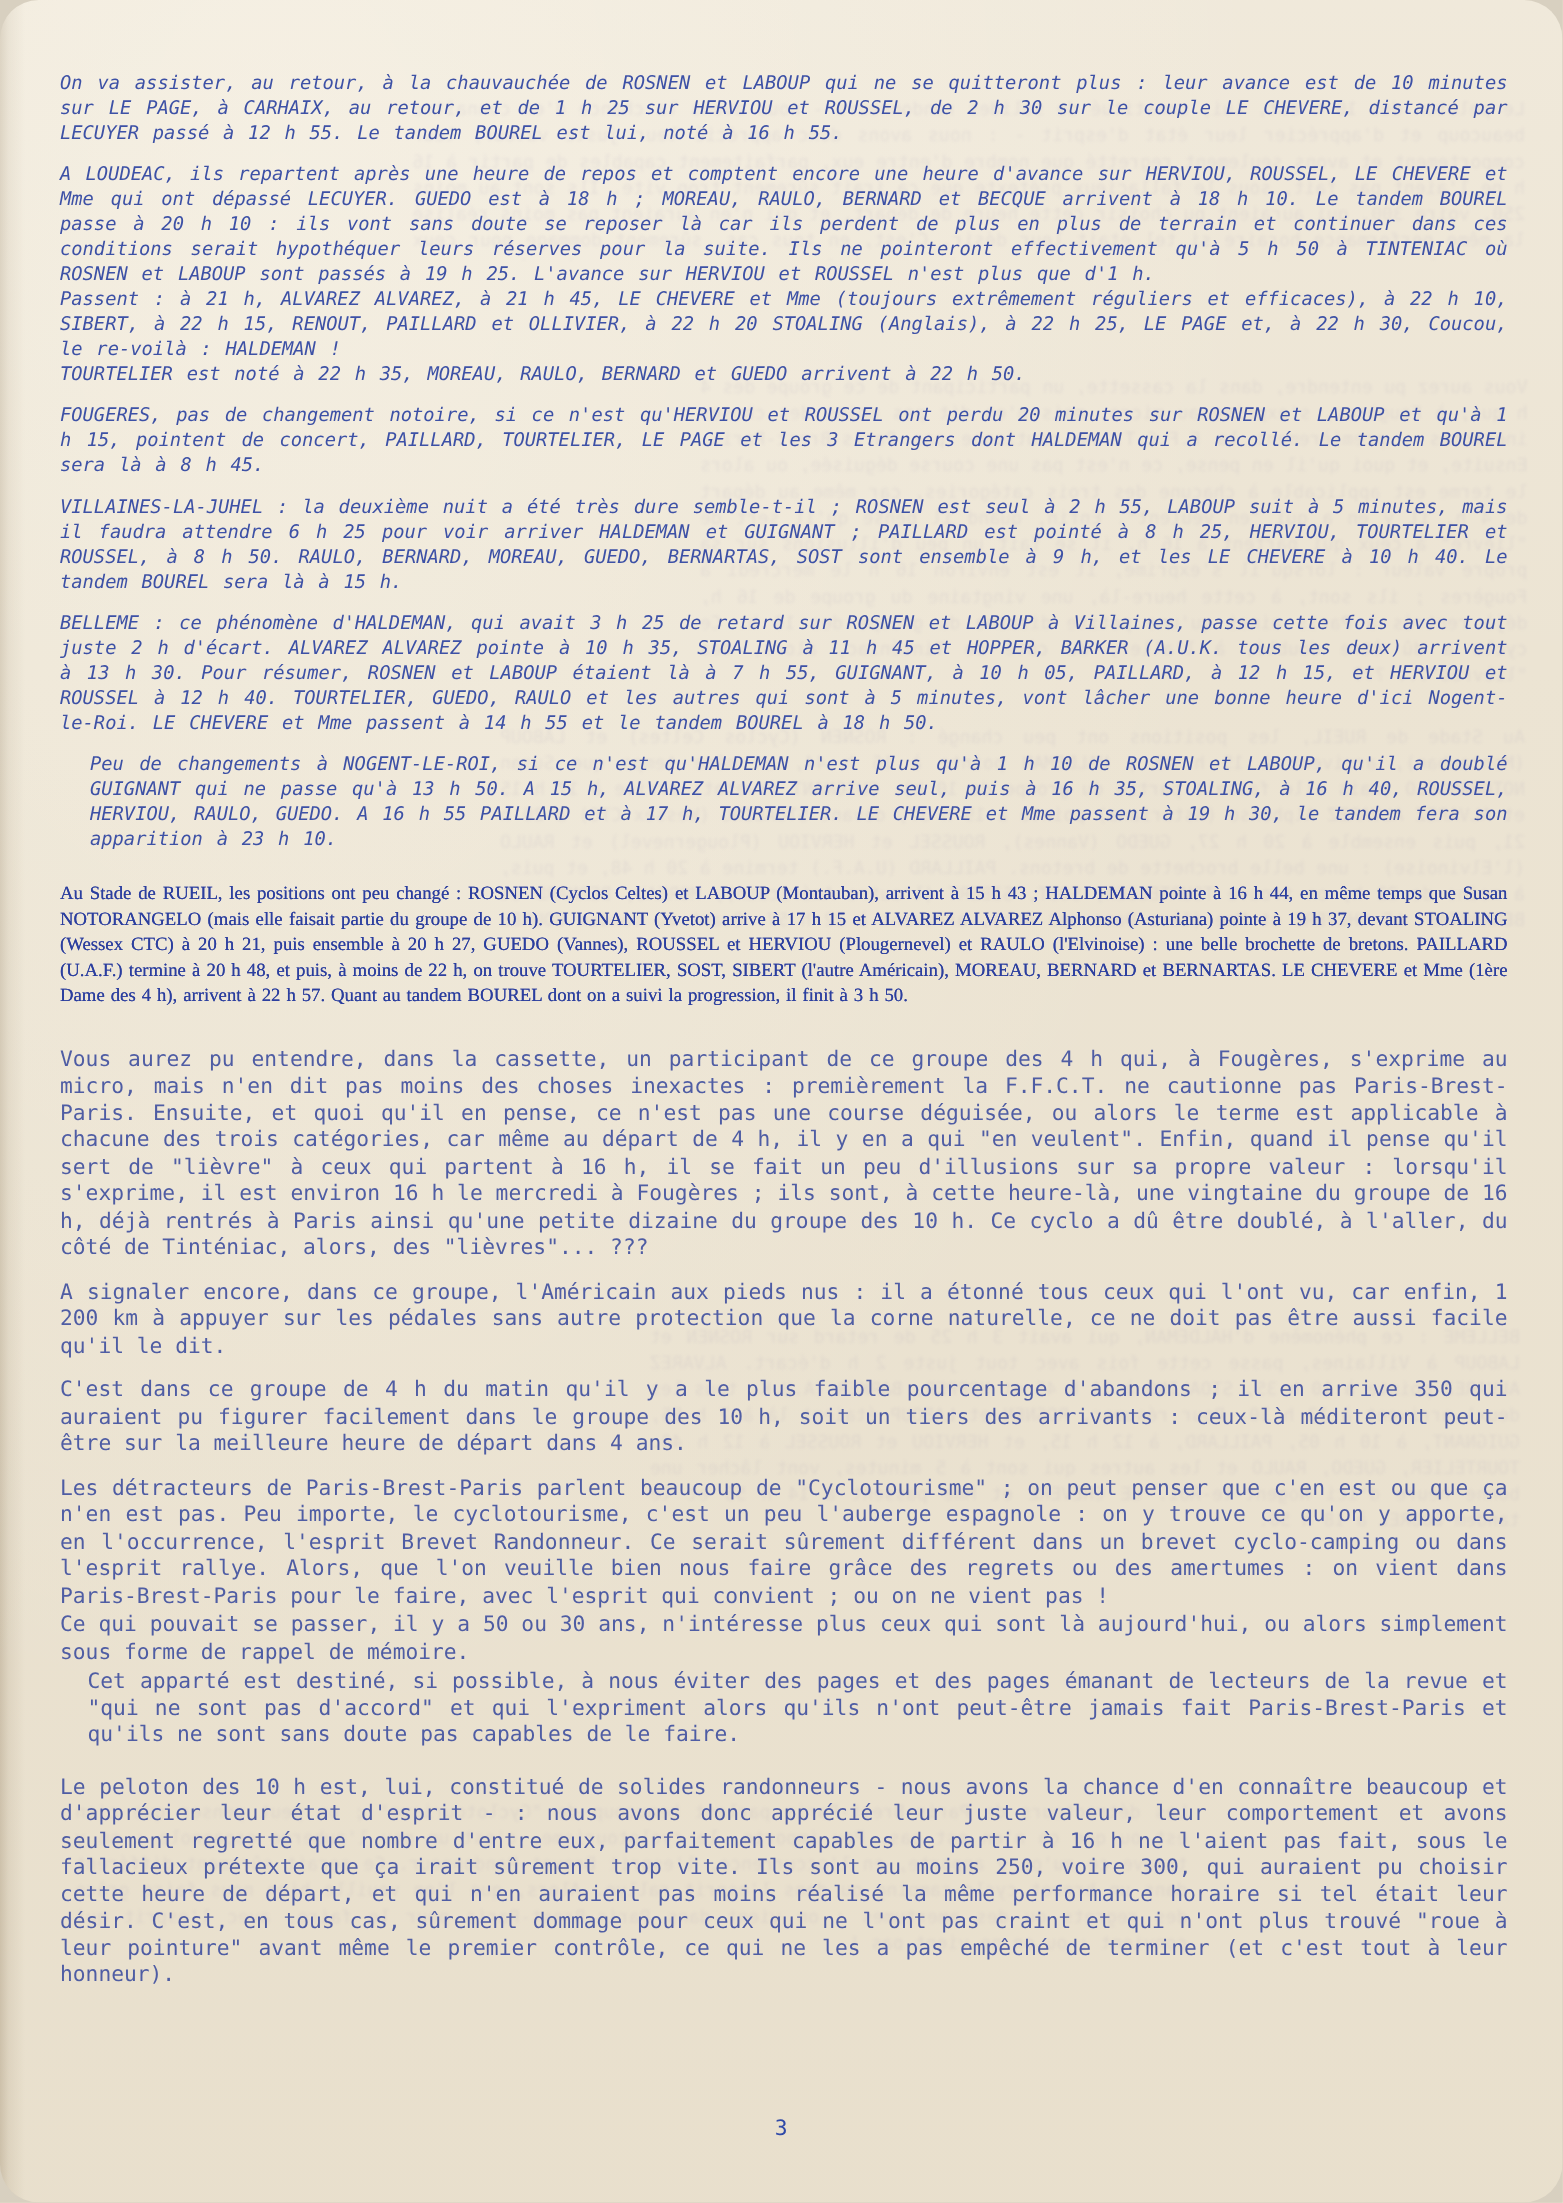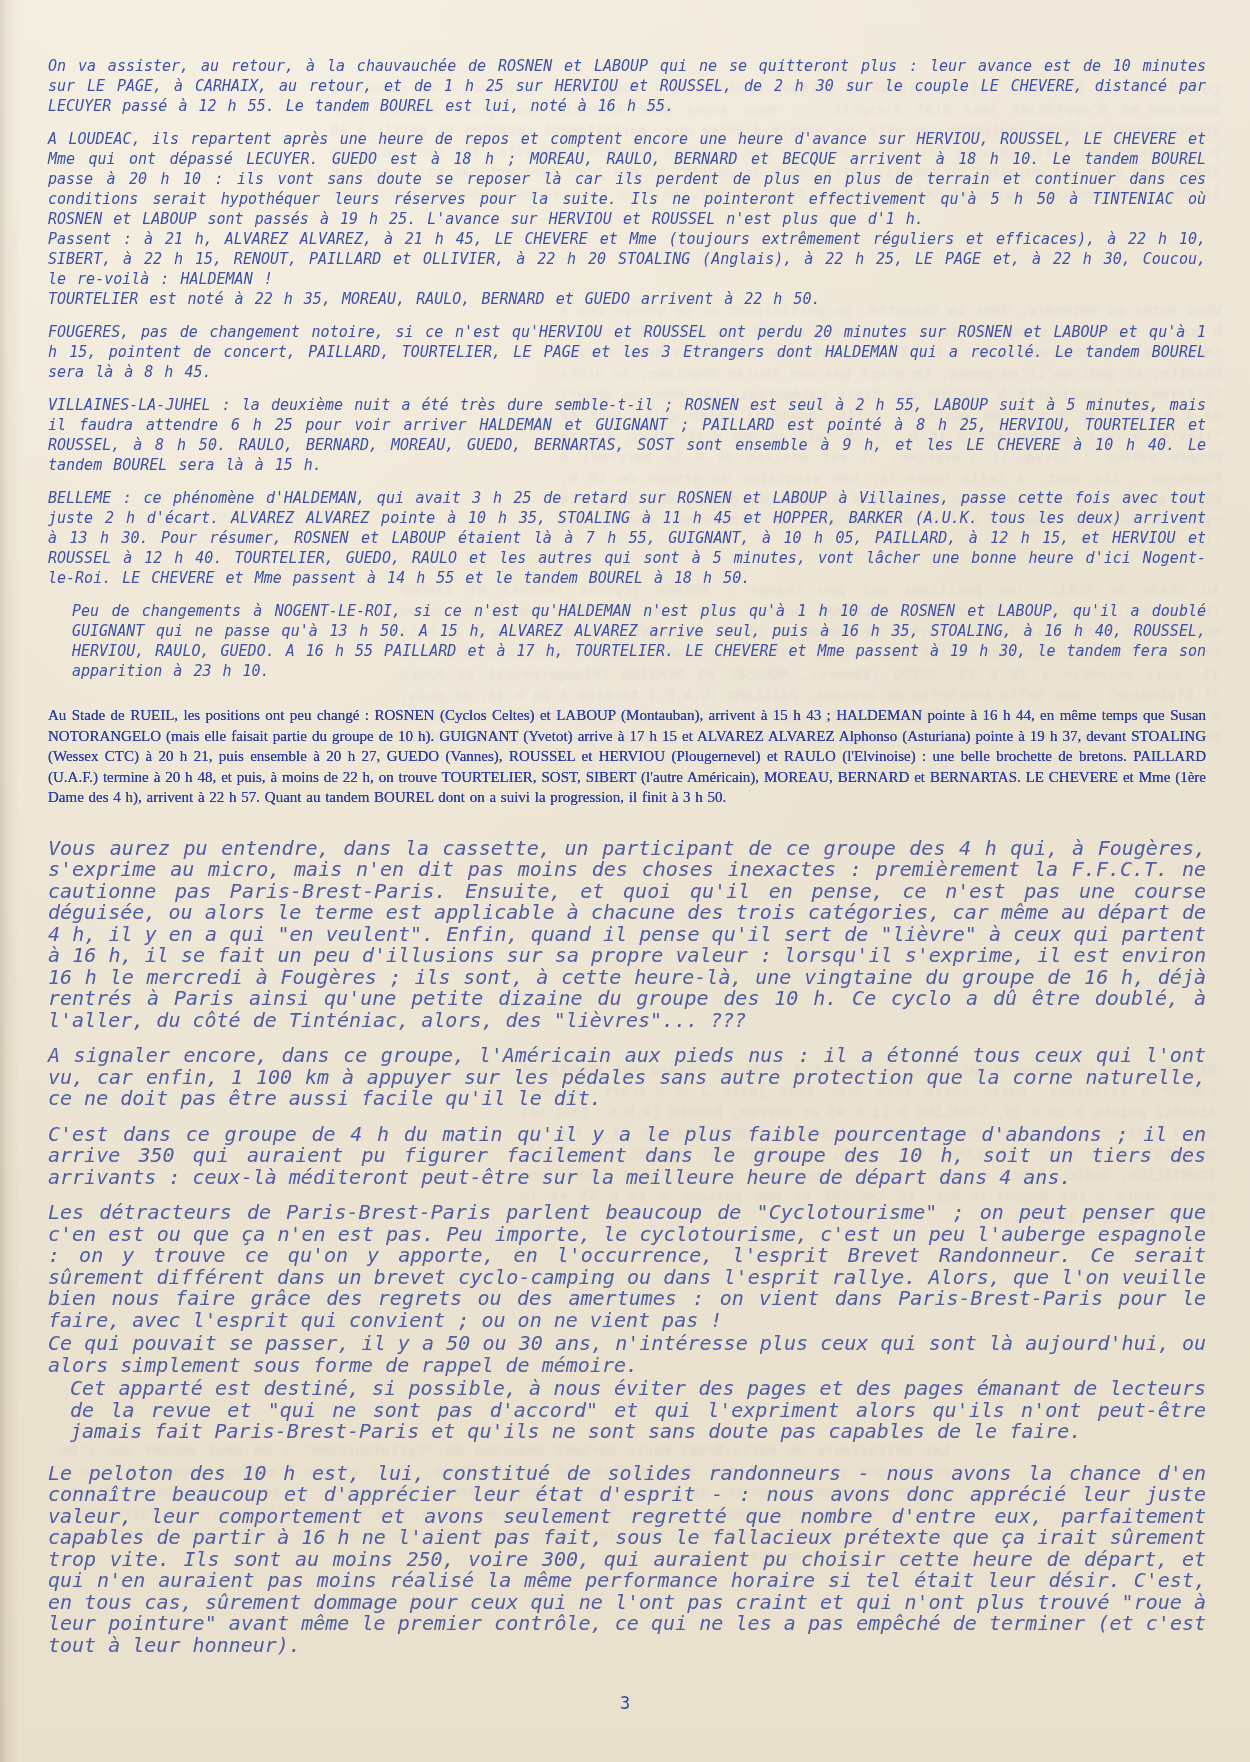--- a/index.html
+++ b/index.html
@@ -7,20 +7,21 @@
     position:relative;
     width:1250px; height:1762px;
     margin:0 auto;
     overflow:hidden;
     background:
       radial-gradient(ellipse at 18% 8%, rgba(255,252,244,0.35), rgba(255,252,244,0) 55%),
       linear-gradient(90deg, rgba(140,120,90,0.30) 0px, rgba(140,120,90,0.12) 7px, rgba(140,120,90,0.0) 20px),
       linear-gradient(180deg, rgba(244,238,226,0.5) 0%, rgba(236,228,211,0) 30%, rgba(222,210,186,0.25) 100%),
       #ece4d3;
     font-family:"DejaVu Sans Mono","Liberation Mono",monospace;
+    border-radius:31px;
   }
   .content {
     position:absolute; left:48px; right:44px; top:56px;
   }
   .para {
     text-align:justify;
     margin:0 0 13px 0;
     white-space:normal;
   }
   .para.italic {
@@ -32,23 +33,22 @@
   }
   .para.rueil {
     color:#2c3f9f;
     font-size:15px;
     line-height:20.5px;
     text-shadow:0 0 0.4px #2c3f9f;
     word-spacing:1px;
   }
   .para.body {
     color:#4f5da4;
-    font-size:20px;
+    font-size:17px;
     line-height:21.5px;
-    font-style:italic;
   }
   .mb0  { margin-bottom:0 !important; }
   .mb2  { margin-bottom:2px !important; }
   .mb14 { margin-bottom:14px !important; }
   .mb16 { margin-bottom:16px !important; }
   .mb20 { margin-bottom:20px !important;margin-left:22px; }
   .mb24 { margin-bottom:24px !important;margin-left:24px; }
   .mb30 { margin-bottom:30px !important;font-family:Liberation Serif, serif; }
   .page-number {
     position:absolute; top:1693px; left:0; width:100%;
@@ -97,21 +97,21 @@
     <p class="para italic">VILLAINES-LA-JUHEL : la deuxième nuit a été très dure semble-t-il ; ROSNEN est seul à 2 h 55, LABOUP suit à 5 minutes, mais il faudra attendre 6 h 25 pour voir arriver HALDEMAN et GUIGNANT ; PAILLARD est pointé à 8 h 25, HERVIOU, TOURTELIER et ROUSSEL, à 8 h 50. RAULO, BERNARD, MOREAU, GUEDO, BERNARTAS, SOST sont ensemble à 9 h, et les LE CHEVERE à 10 h 40. Le tandem BOUREL sera là à 15 h.</p>
 
     <p class="para italic">BELLEME : ce phénomène d'HALDEMAN, qui avait 3 h 25 de retard sur ROSNEN et LABOUP à Villaines, passe cette fois avec tout juste 2 h d'écart. ALVAREZ ALVAREZ pointe à 10 h 35, STOALING à 11 h 45 et HOPPER, BARKER (A.U.K. tous les deux) arrivent à 13 h 30. Pour résumer, ROSNEN et LABOUP étaient là à 7 h 55, GUIGNANT, à 10 h 05, PAILLARD, à 12 h 15, et HERVIOU et ROUSSEL à 12 h 40. TOURTELIER, GUEDO, RAULO et les autres qui sont à 5 minutes, vont lâcher une bonne heure d'ici Nogent-le-Roi. LE CHEVERE et Mme passent à 14 h 55 et le tandem BOUREL à 18 h 50.</p>
 
     <p class="para italic mb24">Peu de changements à NOGENT-LE-ROI, si ce n'est qu'HALDEMAN n'est plus qu'à 1 h 10 de ROSNEN et LABOUP, qu'il a doublé GUIGNANT qui ne passe qu'à 13 h 50. A 15 h, ALVAREZ ALVAREZ arrive seul, puis à 16 h 35, STOALING, à 16 h 40, ROUSSEL, HERVIOU, RAULO, GUEDO. A 16 h 55 PAILLARD et à 17 h, TOURTELIER. LE CHEVERE et Mme passent à 19 h 30, le tandem fera son apparition à 23 h 10.</p>
 
     <p class="para rueil mb30">Au Stade de RUEIL, les positions ont peu changé : ROSNEN (Cyclos Celtes) et LABOUP (Montauban), arrivent à 15 h 43 ; HALDEMAN pointe à 16 h 44, en même temps que Susan NOTORANGELO (mais elle faisait partie du groupe de 10 h). GUIGNANT (Yvetot) arrive à 17 h 15 et ALVAREZ ALVAREZ Alphonso (Asturiana) pointe à 19 h 37, devant STOALING (Wessex CTC) à 20 h 21, puis ensemble à 20 h 27, GUEDO (Vannes), ROUSSEL et HERVIOU (Plougernevel) et RAULO (l'Elvinoise) : une belle brochette de bretons. PAILLARD (U.A.F.) termine à 20 h 48, et puis, à moins de 22 h, on trouve TOURTELIER, SOST, SIBERT (l'autre Américain), MOREAU, BERNARD et BERNARTAS. LE CHEVERE et Mme (1ère Dame des 4 h), arrivent à 22 h 57. Quant au tandem BOUREL dont on a suivi la progression, il finit à 3 h 50.</p>
 
     <p class="para body mb14">Vous aurez pu entendre, dans la cassette, un participant de ce groupe des 4 h qui, à Fougères, s'exprime au micro, mais n'en dit pas moins des choses inexactes : premièrement la F.F.C.T. ne cautionne pas Paris-Brest-Paris. Ensuite, et quoi qu'il en pense, ce n'est pas une course déguisée, ou alors le terme est applicable à chacune des trois catégories, car même au départ de 4 h, il y en a qui "en veulent". Enfin, quand il pense qu'il sert de "lièvre" à ceux qui partent à 16 h, il se fait un peu d'illusions sur sa propre valeur : lorsqu'il s'exprime, il est environ 16 h le mercredi à Fougères ; ils sont, à cette heure-là, une vingtaine du groupe de 16 h, déjà rentrés à Paris ainsi qu'une petite dizaine du groupe des 10 h. Ce cyclo a dû être doublé, à l'aller, du côté de Tinténiac, alors, des "lièvres"... ???</p>
 
-    <p class="para body mb14">A signaler encore, dans ce groupe, l'Américain aux pieds nus : il a étonné tous ceux qui l'ont vu, car enfin, 1 100 km à appuyer sur les pédales sans autre protection que la corne naturelle, ce ne doit pas être aussi facile qu'il le dit.</p>
+    <p class="para body mb14">A signaler encore, dans ce groupe, l'Américain aux pieds nus : il a étonné tous ceux qui l'ont vu, car enfin, 1 200 km à appuyer sur les pédales sans autre protection que la corne naturelle, ce ne doit pas être aussi facile qu'il le dit.</p>
 
     <p class="para body mb14">C'est dans ce groupe de 4 h du matin qu'il y a le plus faible pourcentage d'abandons ; il en arrive 350 qui auraient pu figurer facilement dans le groupe des 10 h, soit un tiers des arrivants : ceux-là méditeront peut-être sur la meilleure heure de départ dans 4 ans.</p>
 
     <p class="para body mb2">Les détracteurs de Paris-Brest-Paris parlent beaucoup de "Cyclotourisme" ; on peut penser que c'en est ou que ça n'en est pas. Peu importe, le cyclotourisme, c'est un peu l'auberge espagnole : on y trouve ce qu'on y apporte, en l'occurrence, l'esprit Brevet Randonneur. Ce serait sûrement différent dans un brevet cyclo-camping ou dans l'esprit rallye. Alors, que l'on veuille bien nous faire grâce des regrets ou des amertumes : on vient dans Paris-Brest-Paris pour le faire, avec l'esprit qui convient ; ou on ne vient pas !</p>
 
     <p class="para body mb2">Ce qui pouvait se passer, il y a 50 ou 30 ans, n'intéresse plus ceux qui sont là aujourd'hui, ou alors simplement sous forme de rappel de mémoire.</p>
 
     <p class="para body mb20">Cet apparté est destiné, si possible, à nous éviter des pages et des pages émanant de lecteurs de la revue et "qui ne sont pas d'accord" et qui l'expriment alors qu'ils n'ont peut-être jamais fait Paris-Brest-Paris et qu'ils ne sont sans doute pas capables de le faire.</p>
 
     <p class="para body mb16">Le peloton des 10 h est, lui, constitué de solides randonneurs  - nous avons la chance d'en connaître beaucoup et d'apprécier leur état d'esprit -  : nous avons donc apprécié leur juste valeur, leur comportement et avons seulement regretté que nombre d'entre eux, parfaitement capables de partir à 16 h ne l'aient pas fait, sous le fallacieux prétexte que ça irait sûrement trop vite. Ils sont au moins 250, voire 300, qui auraient pu choisir cette heure de départ, et qui n'en auraient pas moins réalisé la même performance horaire si tel était leur désir. C'est, en tous cas, sûrement dommage pour ceux qui ne l'ont pas craint et qui n'ont plus trouvé "roue à leur pointure" avant même le premier contrôle, ce qui ne les a pas empêché de terminer (et c'est tout à leur honneur).</p>

